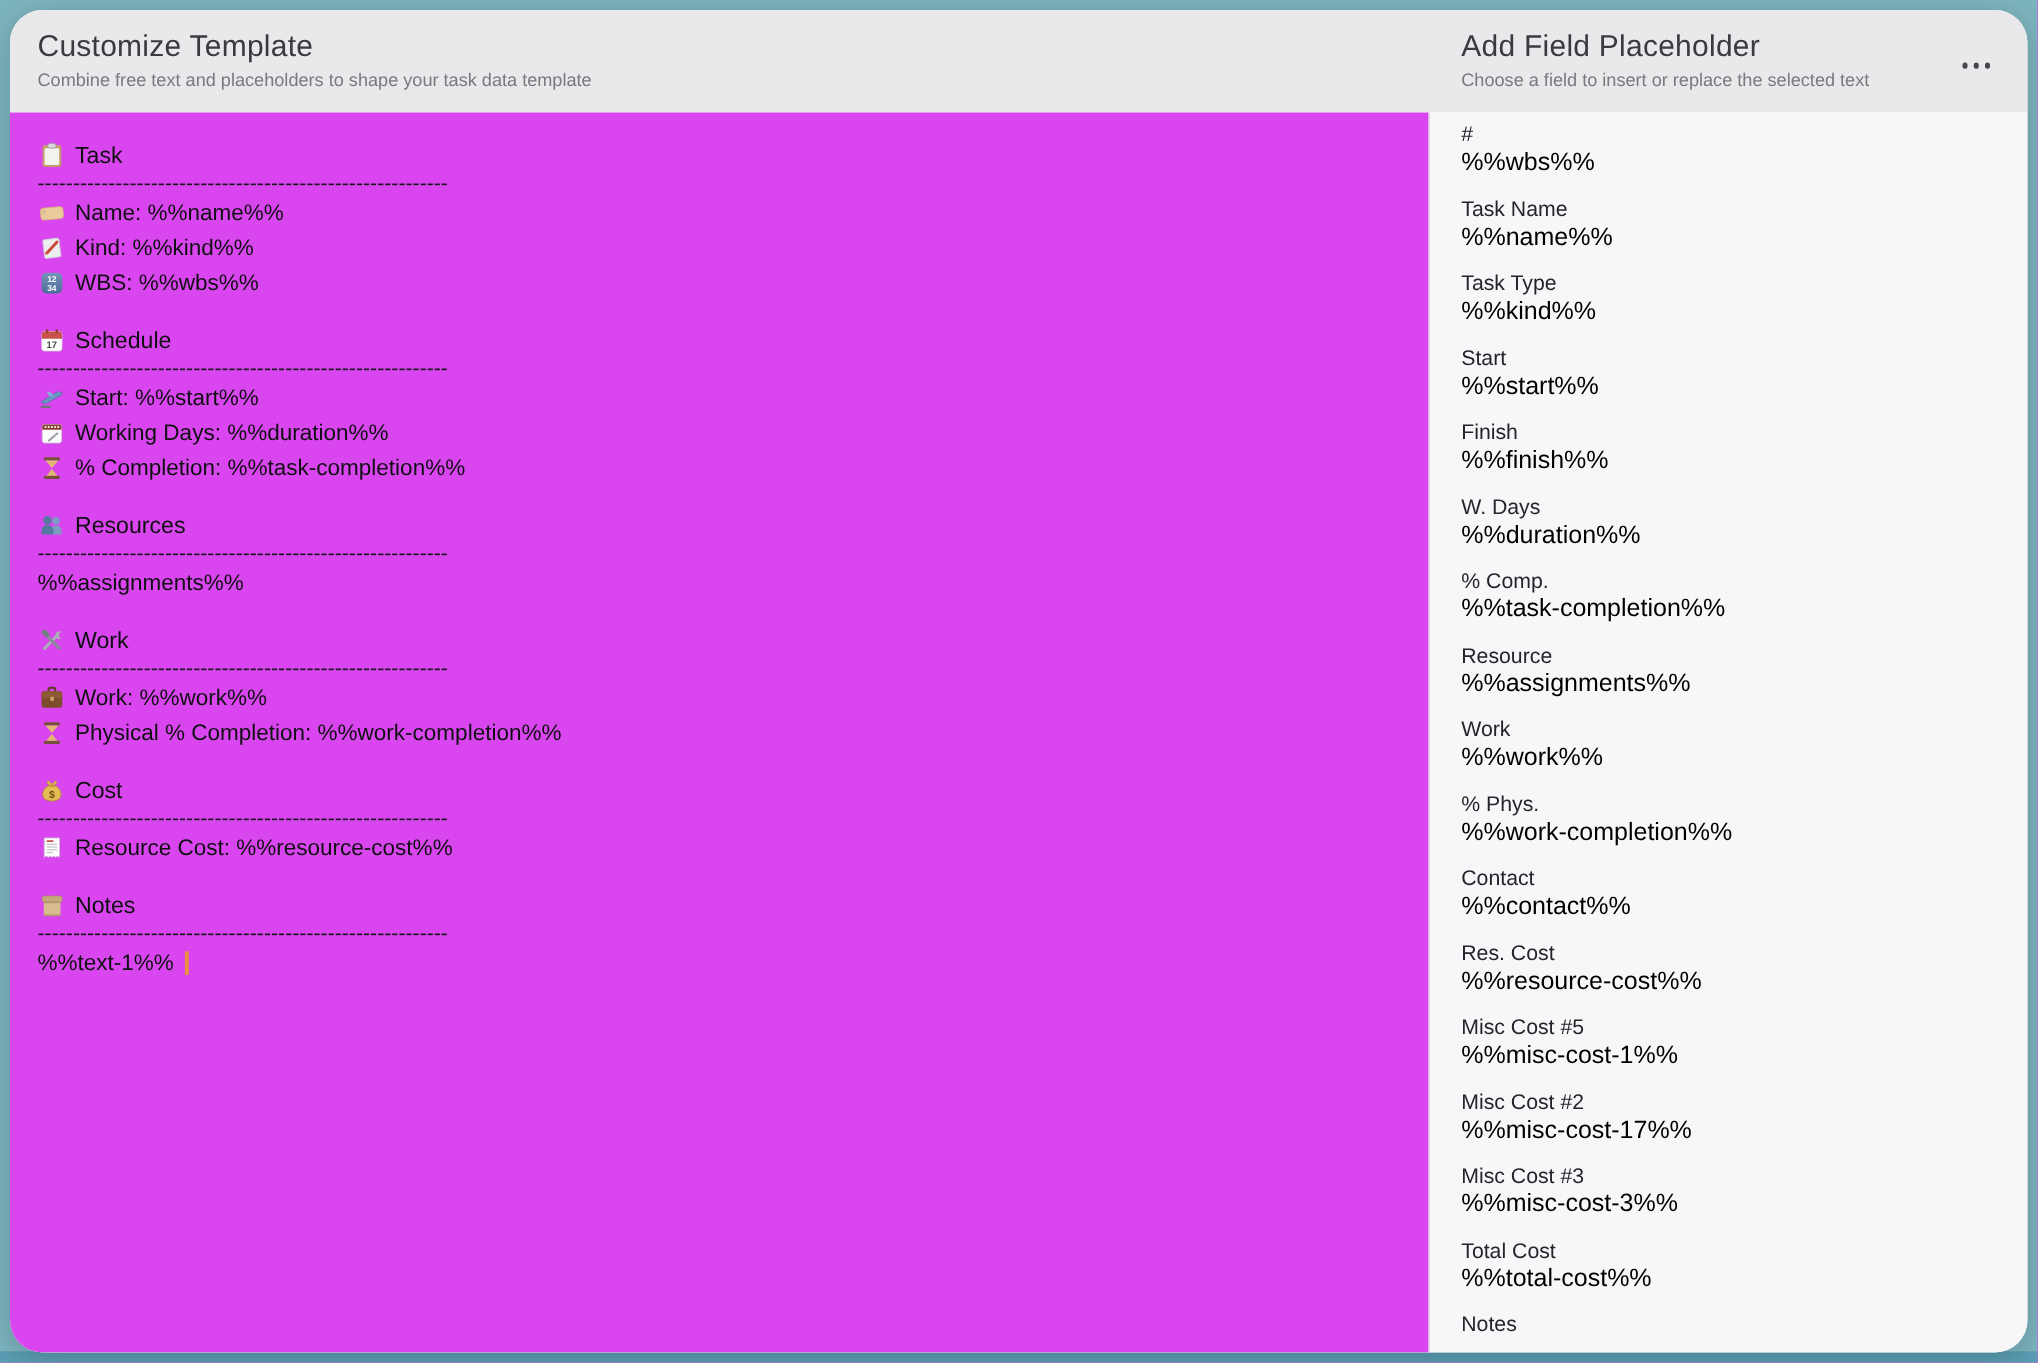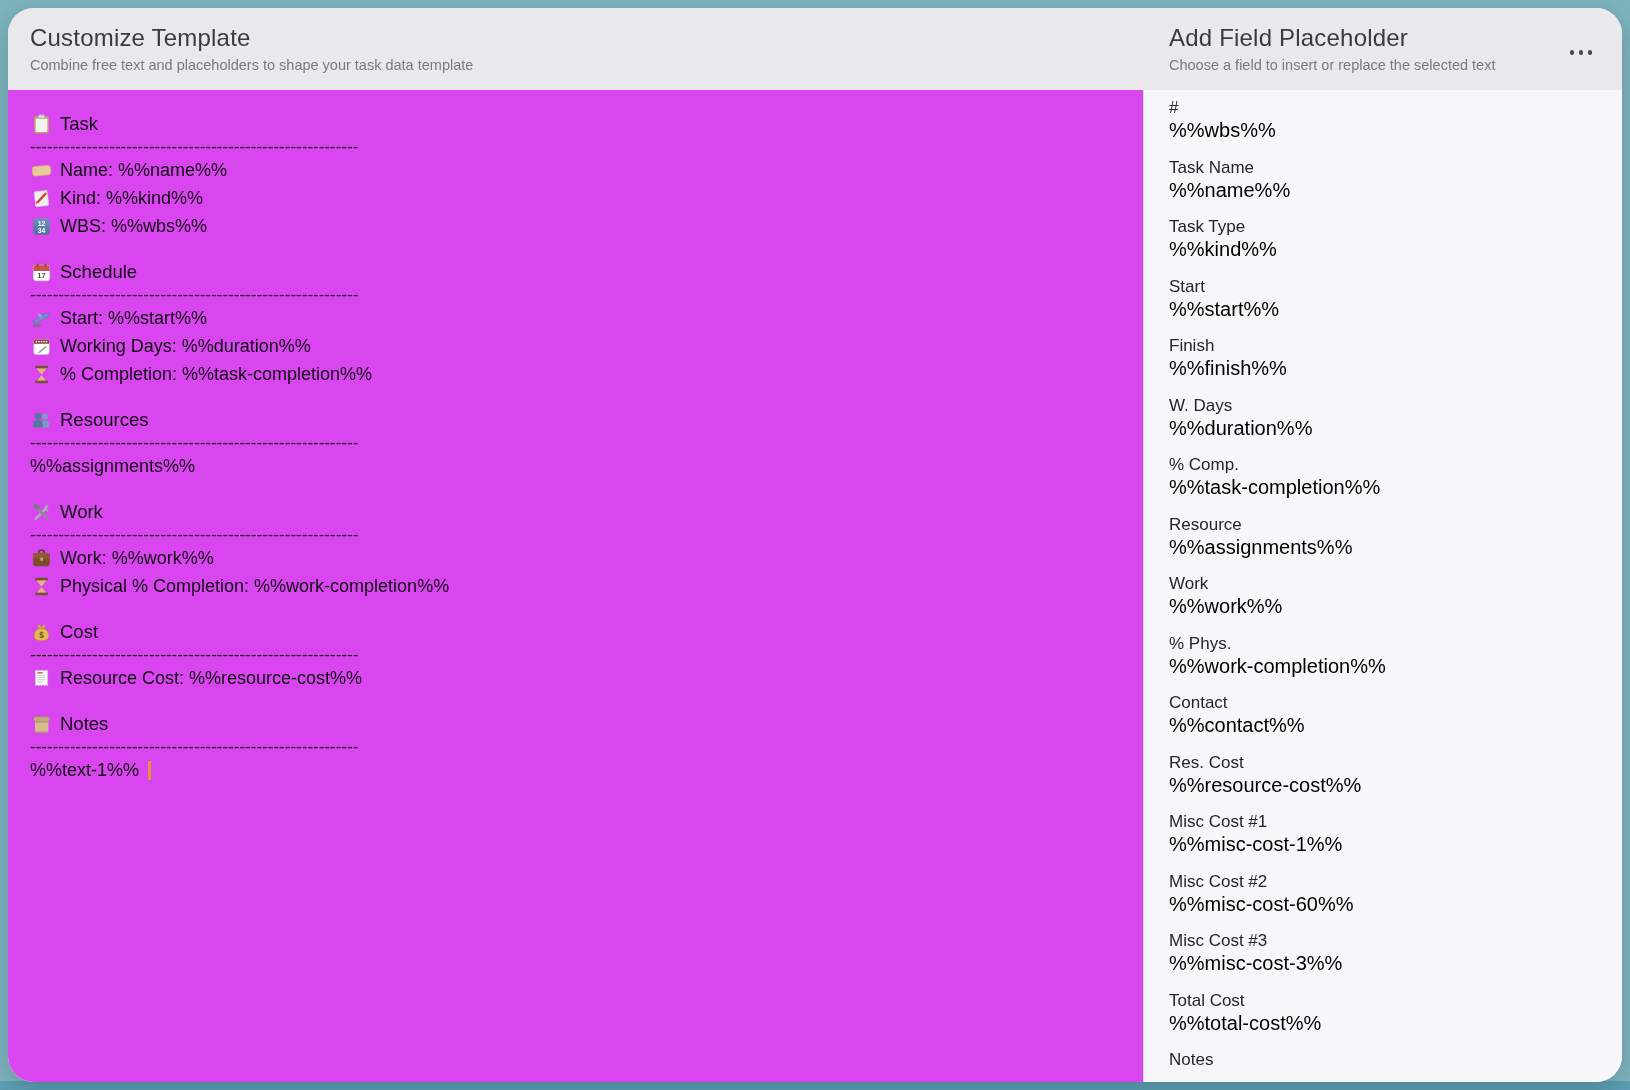--- a/index.html
+++ b/index.html
@@ -224,26 +224,26 @@
   </div>
           <div class="field-item">
     <div class="field-label">Contact</div>
     <div class="field-ph">%%contact%%</div>
   </div>
           <div class="field-item">
     <div class="field-label">Res. Cost</div>
     <div class="field-ph">%%resource-cost%%</div>
   </div>
           <div class="field-item">
-    <div class="field-label">Misc Cost #1</div>
+    <div class="field-label">Misc Cost #5</div>
     <div class="field-ph">%%misc-cost-1%%</div>
   </div>
           <div class="field-item">
     <div class="field-label">Misc Cost #2</div>
-    <div class="field-ph">%%misc-cost-60%%</div>
+    <div class="field-ph">%%misc-cost-17%%</div>
   </div>
           <div class="field-item">
     <div class="field-label">Misc Cost #3</div>
     <div class="field-ph">%%misc-cost-3%%</div>
   </div>
           <div class="field-item">
     <div class="field-label">Total Cost</div>
     <div class="field-ph">%%total-cost%%</div>
   </div>
           <div class="field-item">

